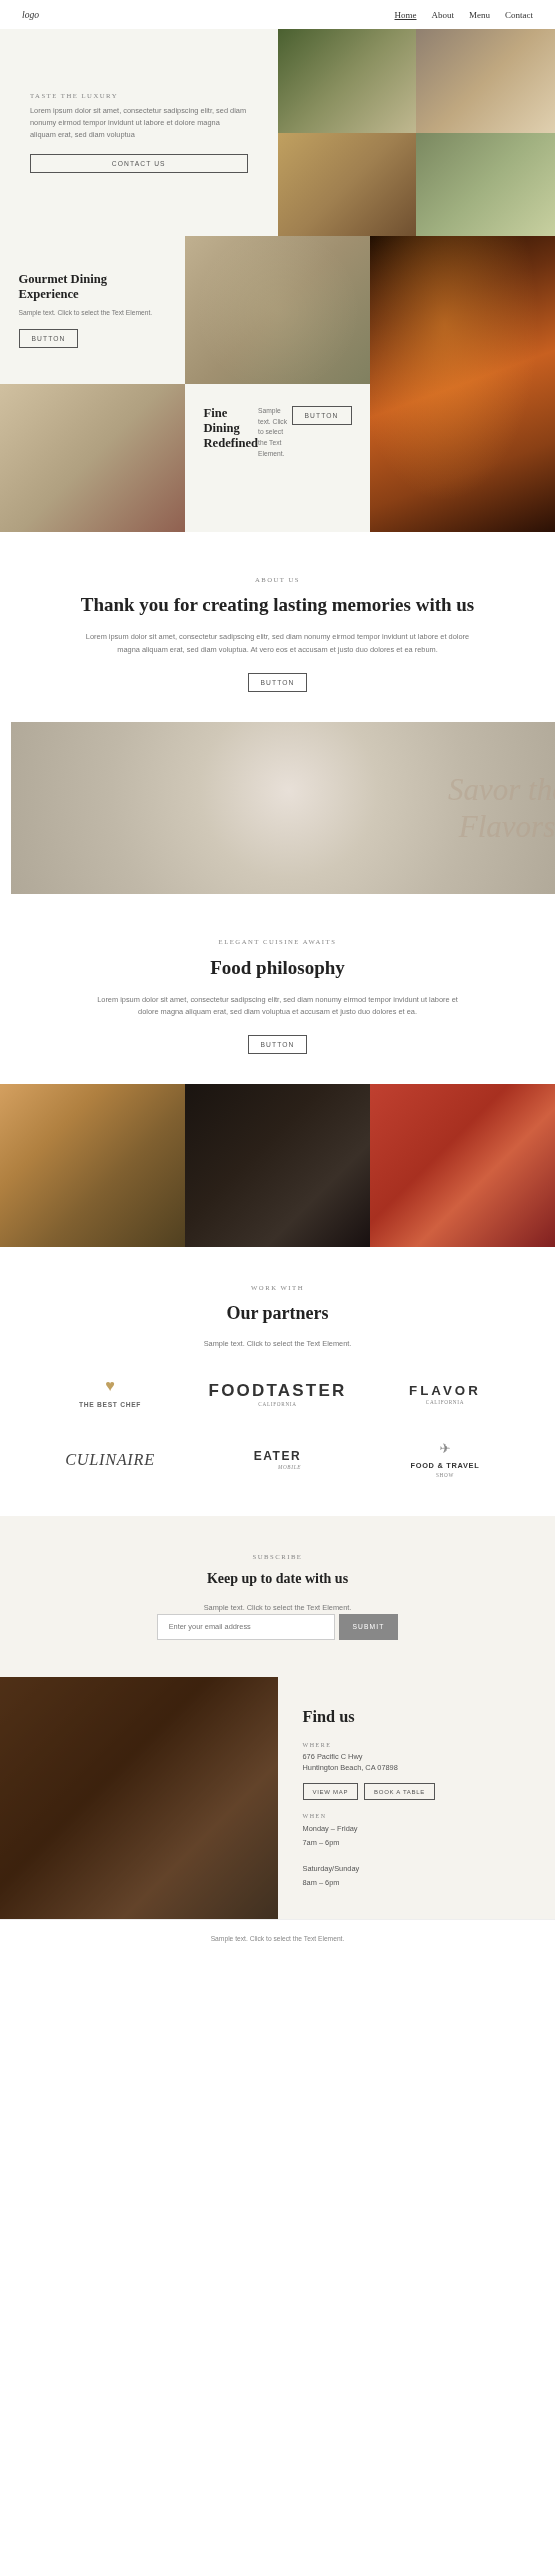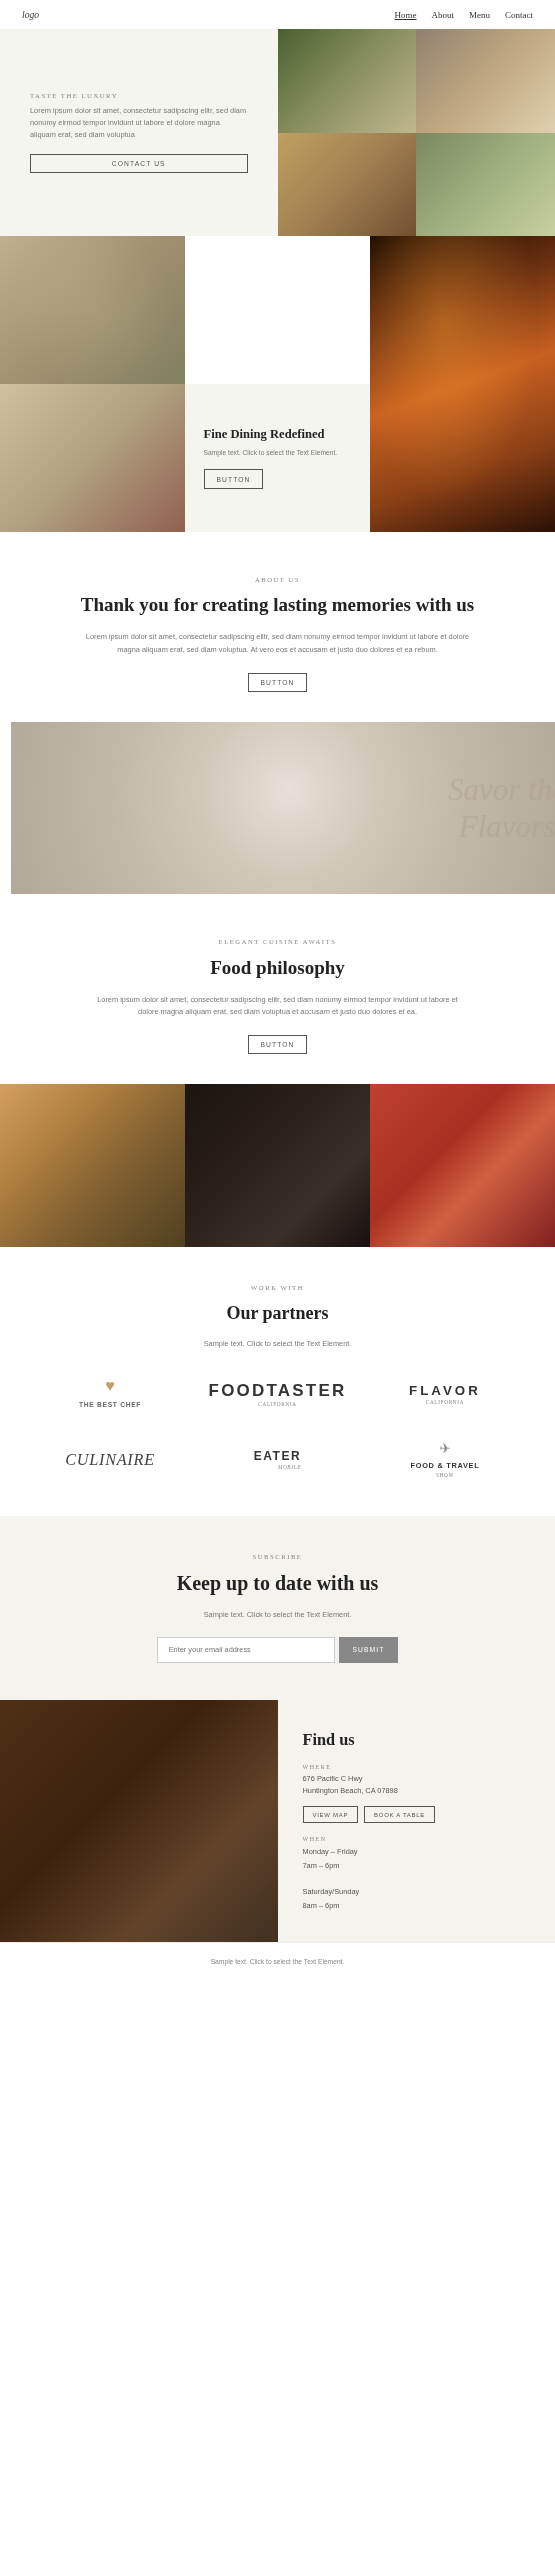--- a/index.html
+++ b/index.html
@@ -59,21 +59,21 @@
     .grid-cell-2 {
       background: #5a4030; grid-row: span 2;
     }
     .grid-cell-3 {
       background: #9a8870; grid-row: 1;
     }
     .grid-cell-4 {
       background: #c8b090; grid-row: 2;
     }
     .grid-cell-5 {
-      background: #f5f5f0; display: flex; flex-direction: column;
+      background: #f5f5f0; display: flex; flex-direction: row;
       justify-content: center; padding: 22px 18.5px; grid-row: 2;
     }
     .cell-title { font-size: 12.6px; color: #222; margin-bottom: 6px; line-height: 1.2; }
     .cell-text { font-size: 6.7px; color: #777; line-height: 1.6; margin-bottom: 10.4px; font-family: sans-serif; }
     
     
     .chef-bg {
       width: 100%; height: 100%;
       background: linear-gradient(135deg, #8a5030 0%, #c87040 30%, #5a3020 70%, #3a2010 100%);
       position: relative;
@@ -132,21 +132,21 @@
       padding: 7.4px;
     }
     .partner-name { font-size: 9.6px; color: #333; letter-spacing: 0.7px; font-family: sans-serif; font-weight: bold; text-transform: uppercase; }
     .partner-name.script { font-style: italic; font-family: Georgia, serif; font-weight: normal; font-size: 13.3px; }
     .partner-name.small { font-size: 7.4px; }
     .partner-sub { font-size: 5.2px; letter-spacing: 0.7px; color: #888; display: block; text-transform: uppercase; }
     .subscribe-wrap {
       background: #f5f3ee; padding: 37px 30px; text-align: center;
     }
     .email-row {
-      display: flex; justify-content: center; gap: 4px; margin-top: 15px;
+      display: flex; justify-content: center; gap: 4px; 
     }
     .email-input {
       width: 178px; padding: 7.4px 10.4px; border: 0.7px solid #ccc;
       font-size: 7.4px; color: #999; outline: none; font-family: sans-serif;
     }
     .submit-btn {
       background: #888; color: #fff; border: none; padding: 7.4px 13.3px;
       font-size: 6.7px; letter-spacing: 1.1px; text-transform: uppercase;
       cursor: pointer; font-family: sans-serif;
     }
@@ -209,20 +209,25 @@
       <div class="img-placeholder dish-tl" style="background: linear-gradient(135deg, #4a6030 0%, #8a9060 50%, #c0b890 100%);"></div>
       <div class="img-placeholder dish-tr" style="background: linear-gradient(135deg, #908070 0%, #c0a880 50%, #e0d0b0 100%);"></div>
       <div class="img-placeholder dish-bl" style="background: linear-gradient(135deg, #c0a060 0%, #a08050 50%, #705030 100%);"></div>
       <div class="img-placeholder dish-br" style="background: linear-gradient(135deg, #7a8860 0%, #a0b080 50%, #c8d0a0 100%);"></div>
     </div>
   </div>
 </section>
 
 <div class="grid-section">
 
+  <div class="grid-cell grid-cell-1">
+    <h2 class="cell-title">Gourmet Dining Experience</h2>
+    <p class="cell-text">Sample text. Click to select the Text Element.</p>
+    <button class="btn-outline" style="align-self:flex-start;">BUTTON</button>
+  </div>
 
   <div class="grid-cell grid-cell-2">
     <div class="chef-bg" style="background: linear-gradient(160deg, #1a0a00 0%, #6a3010 25%, #c86020 50%, #8a4015 75%, #2a1005 100%);">
       <div style="width:100%;height:100%;background:radial-gradient(ellipse at 40% 30%, rgba(255,160,50,0.4) 0%, transparent 60%);"></div>
     </div>
   </div>
 
   <div class="grid-cell grid-cell-3" style="background: linear-gradient(135deg, #c0b090 0%, #a09070 50%, #808060 100%);">
     <div style="width:100%;height:100%;background:radial-gradient(circle at 50% 50%, rgba(255,255,200,0.1) 0%, transparent 70%);"></div>
   </div>
@@ -311,21 +316,21 @@
         <span class="partner-name small">FOOD &amp; TRAVEL</span>
         <span class="partner-sub">SHOW</span>
       </div>
     </div>
   </div>
 </section>
 
 <div style="background:#f5f3ee; margin: 0; padding: 0;">
   <div class="subscribe-wrap">
     <p class="section-label">Subscribe</p>
-    <h2 class="section-title" style="font-size:20px;text-align:center;">Keep up to date with us</h2>
+    <h2 class="section-title" style="font-size:14px;text-align:center;">Keep up to date with us</h2>
     <p class="section-text" style="margin-bottom:0;">Sample text. Click to select the Text Element.</p>
     <div class="email-row">
       <input class="email-input" type="email" placeholder="Enter your email address" style="">
       <button class="submit-btn">SUBMIT</button>
     </div>
   </div>
 </div>
 
 <div class="find-us-section">
   <div class="find-us-image">

